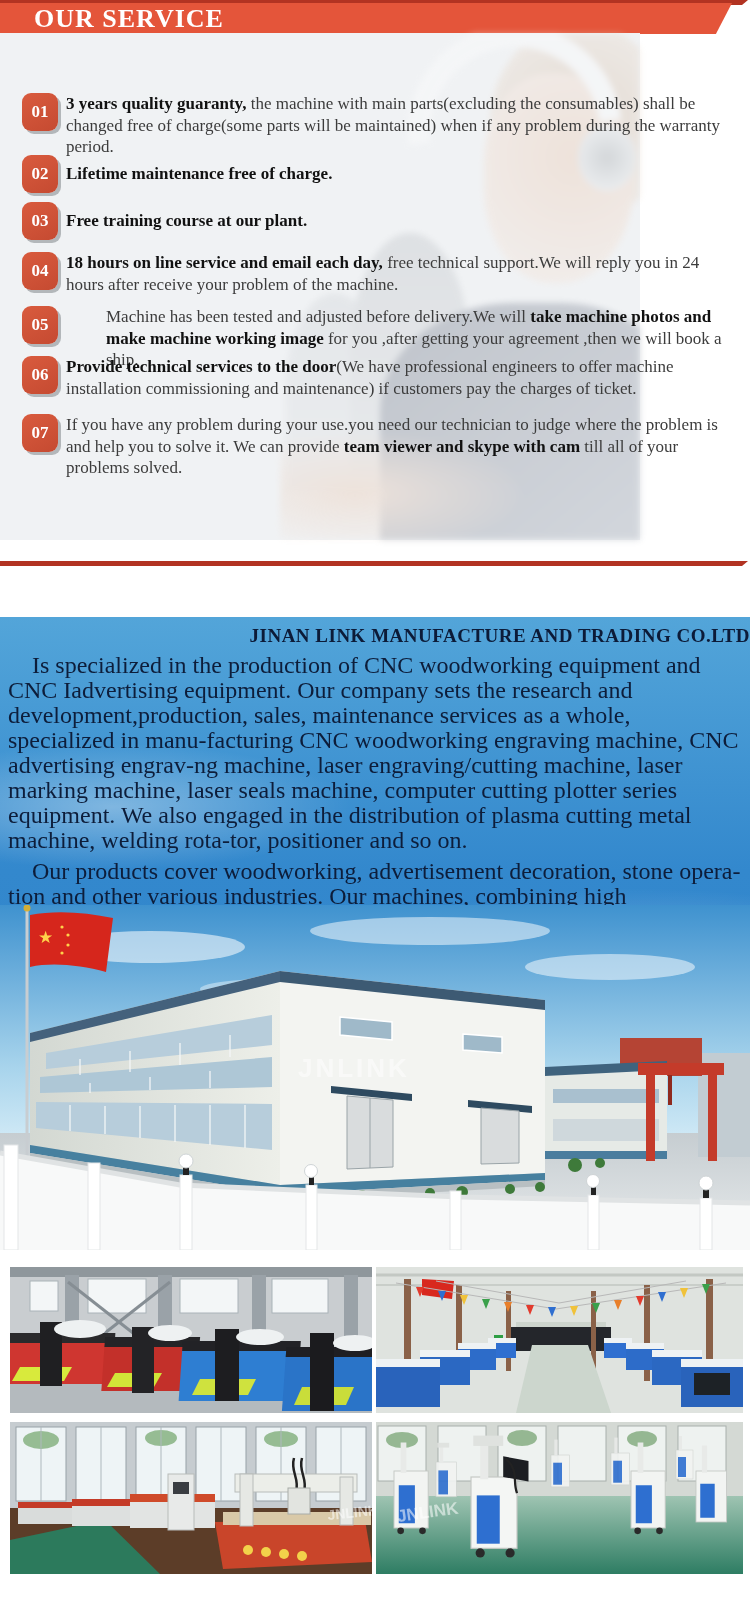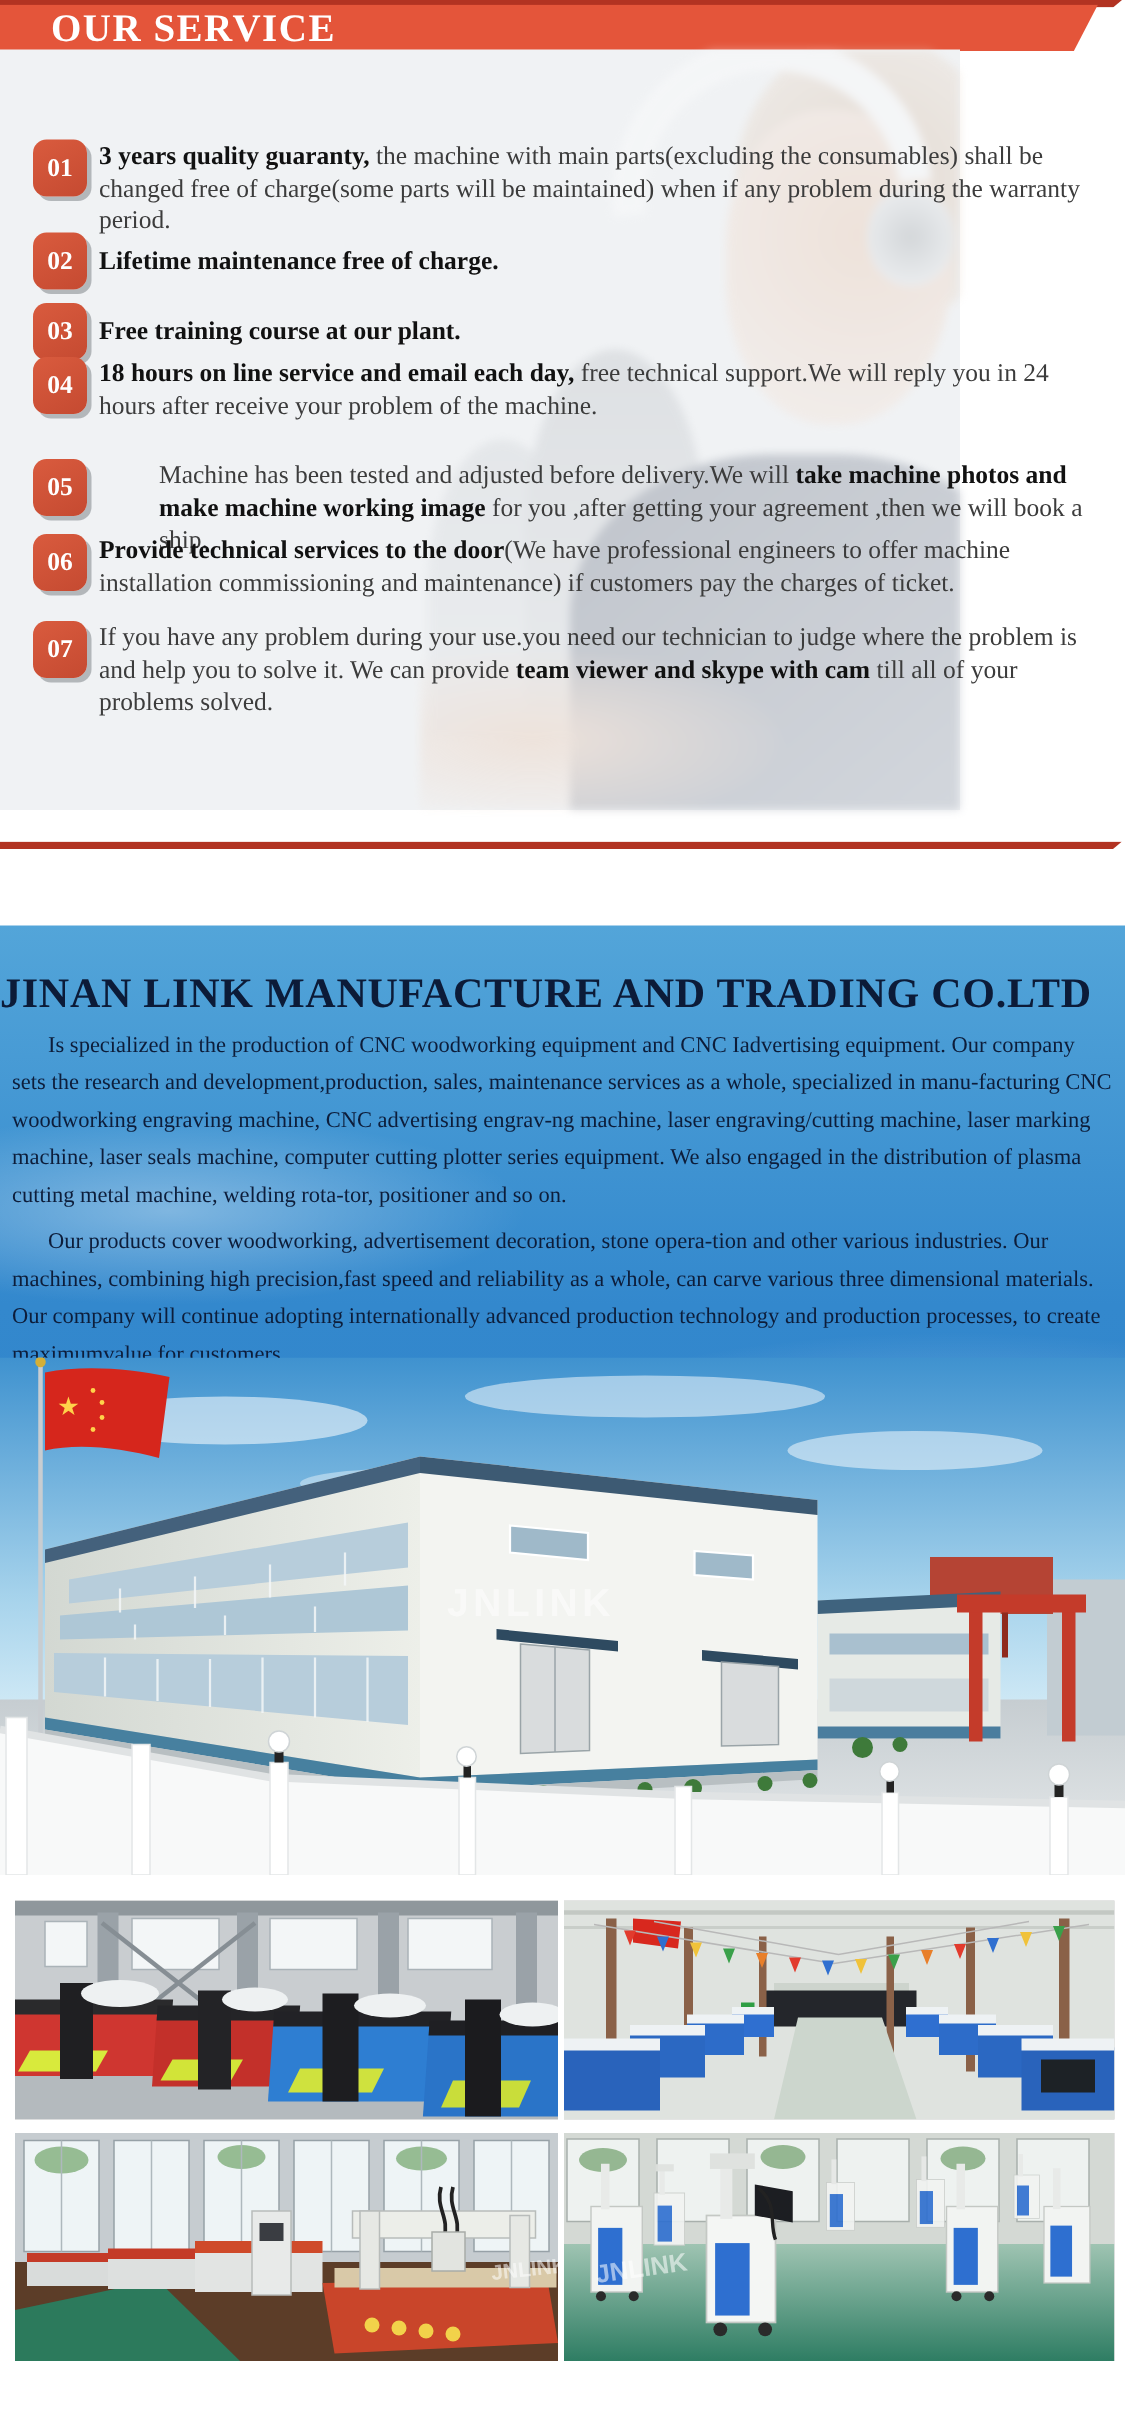--- a/index.html
+++ b/index.html
@@ -50,23 +50,23 @@
   .svc-text .b{font-weight:bold;color:#111;}
   .svc-text .n{font-weight:normal;color:#3c3c3c;}
 
   
   #profile{position:absolute;top:617px;left:0;width:750px;height:633px;
            background:
              radial-gradient(ellipse 340px 90px at 15% 30%,rgba(255,255,255,.35),rgba(255,255,255,0) 70%),
              radial-gradient(ellipse 420px 110px at 85% 55%,rgba(255,255,255,.30),rgba(255,255,255,0) 70%),
              radial-gradient(ellipse 300px 80px at 45% 75%,rgba(255,255,255,.25),rgba(255,255,255,0) 70%),
              linear-gradient(#53a5d9 0%,#3388cd 40%,#2f80c8 100%);}
-  #profile h2{margin:30px 0 0 0;text-align:left;font-size:28px;letter-spacing:.5px;
+  #profile h2{margin:8px 0 0 0;text-align:right;font-size:19px;letter-spacing:.5px;
               color:#0c1b38;font-weight:bold;}
-  #profile p{width:734px;margin:6px auto 0 auto;font-size:15px;line-height:25px;
+  #profile p{width:734px;margin:6px auto 0 auto;font-size:24px;line-height:25px;
              color:#0d1d3a;text-indent:24px;}
   #factory-art{position:absolute;left:0;bottom:0;width:750px;height:345px;display:block;}
 
   
   #grid{position:absolute;top:1267px;left:10px;width:733px;height:307px;}
   .ph{position:absolute;overflow:hidden;background:#ccc;}
   .ph svg{display:block;}
   #ph-a{left:0;top:0;width:362px;height:146px;}
   #ph-b{left:366px;top:0;width:367px;height:146px;}
   #ph-c{left:0;top:155px;width:362px;height:152px;}
@@ -104,21 +104,21 @@
     <div class="svc-item mid" style="top:122px;">
       <div class="svc-num">02</div>
       <div class="svc-text"><span class="b">Lifetime maintenance free of charge.</span></div>
     </div>
 
     <div class="svc-item mid" style="top:169px;">
       <div class="svc-num">03</div>
       <div class="svc-text"><span class="b">Free training course at our plant.</span></div>
     </div>
 
-    <div class="svc-item" style="top:205px;">
+    <div class="svc-item" style="top:219px;">
       <div class="svc-num">04</div>
       <div class="svc-text"><span class="b">18 hours on line service and email each day, </span><span class="n">free technical support.We will reply you in 24 hours after receive your problem of the machine.</span></div>
     </div>
 
     <div class="svc-item" style="top:273px;gap:48px;">
       <div class="svc-num">05</div>
       <div class="svc-text"><span class="n">Machine has been tested and adjusted before delivery.We will </span><span class="b">take machine photos and make machine working image</span><span class="n"> for you ,after getting your agreement ,then we will book a ship.</span></div>
     </div>
 
     <div class="svc-item" style="top:323px;">

